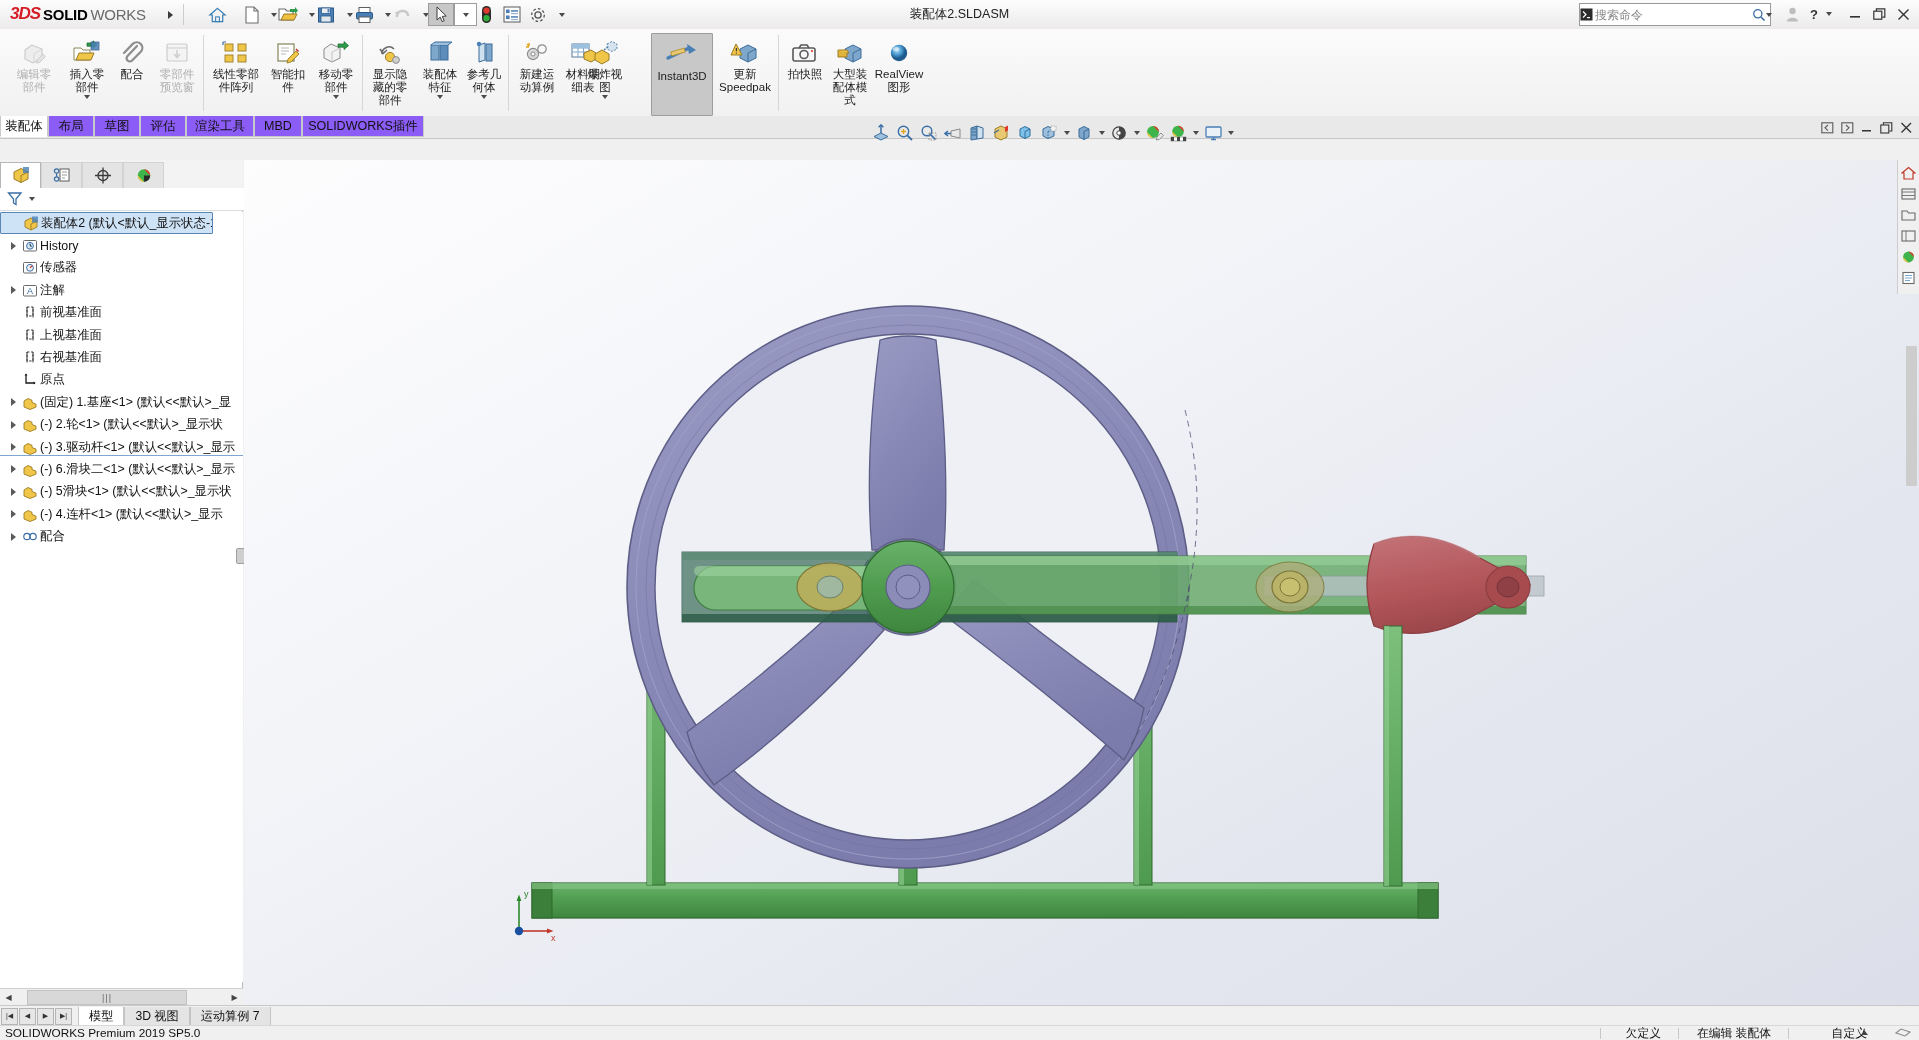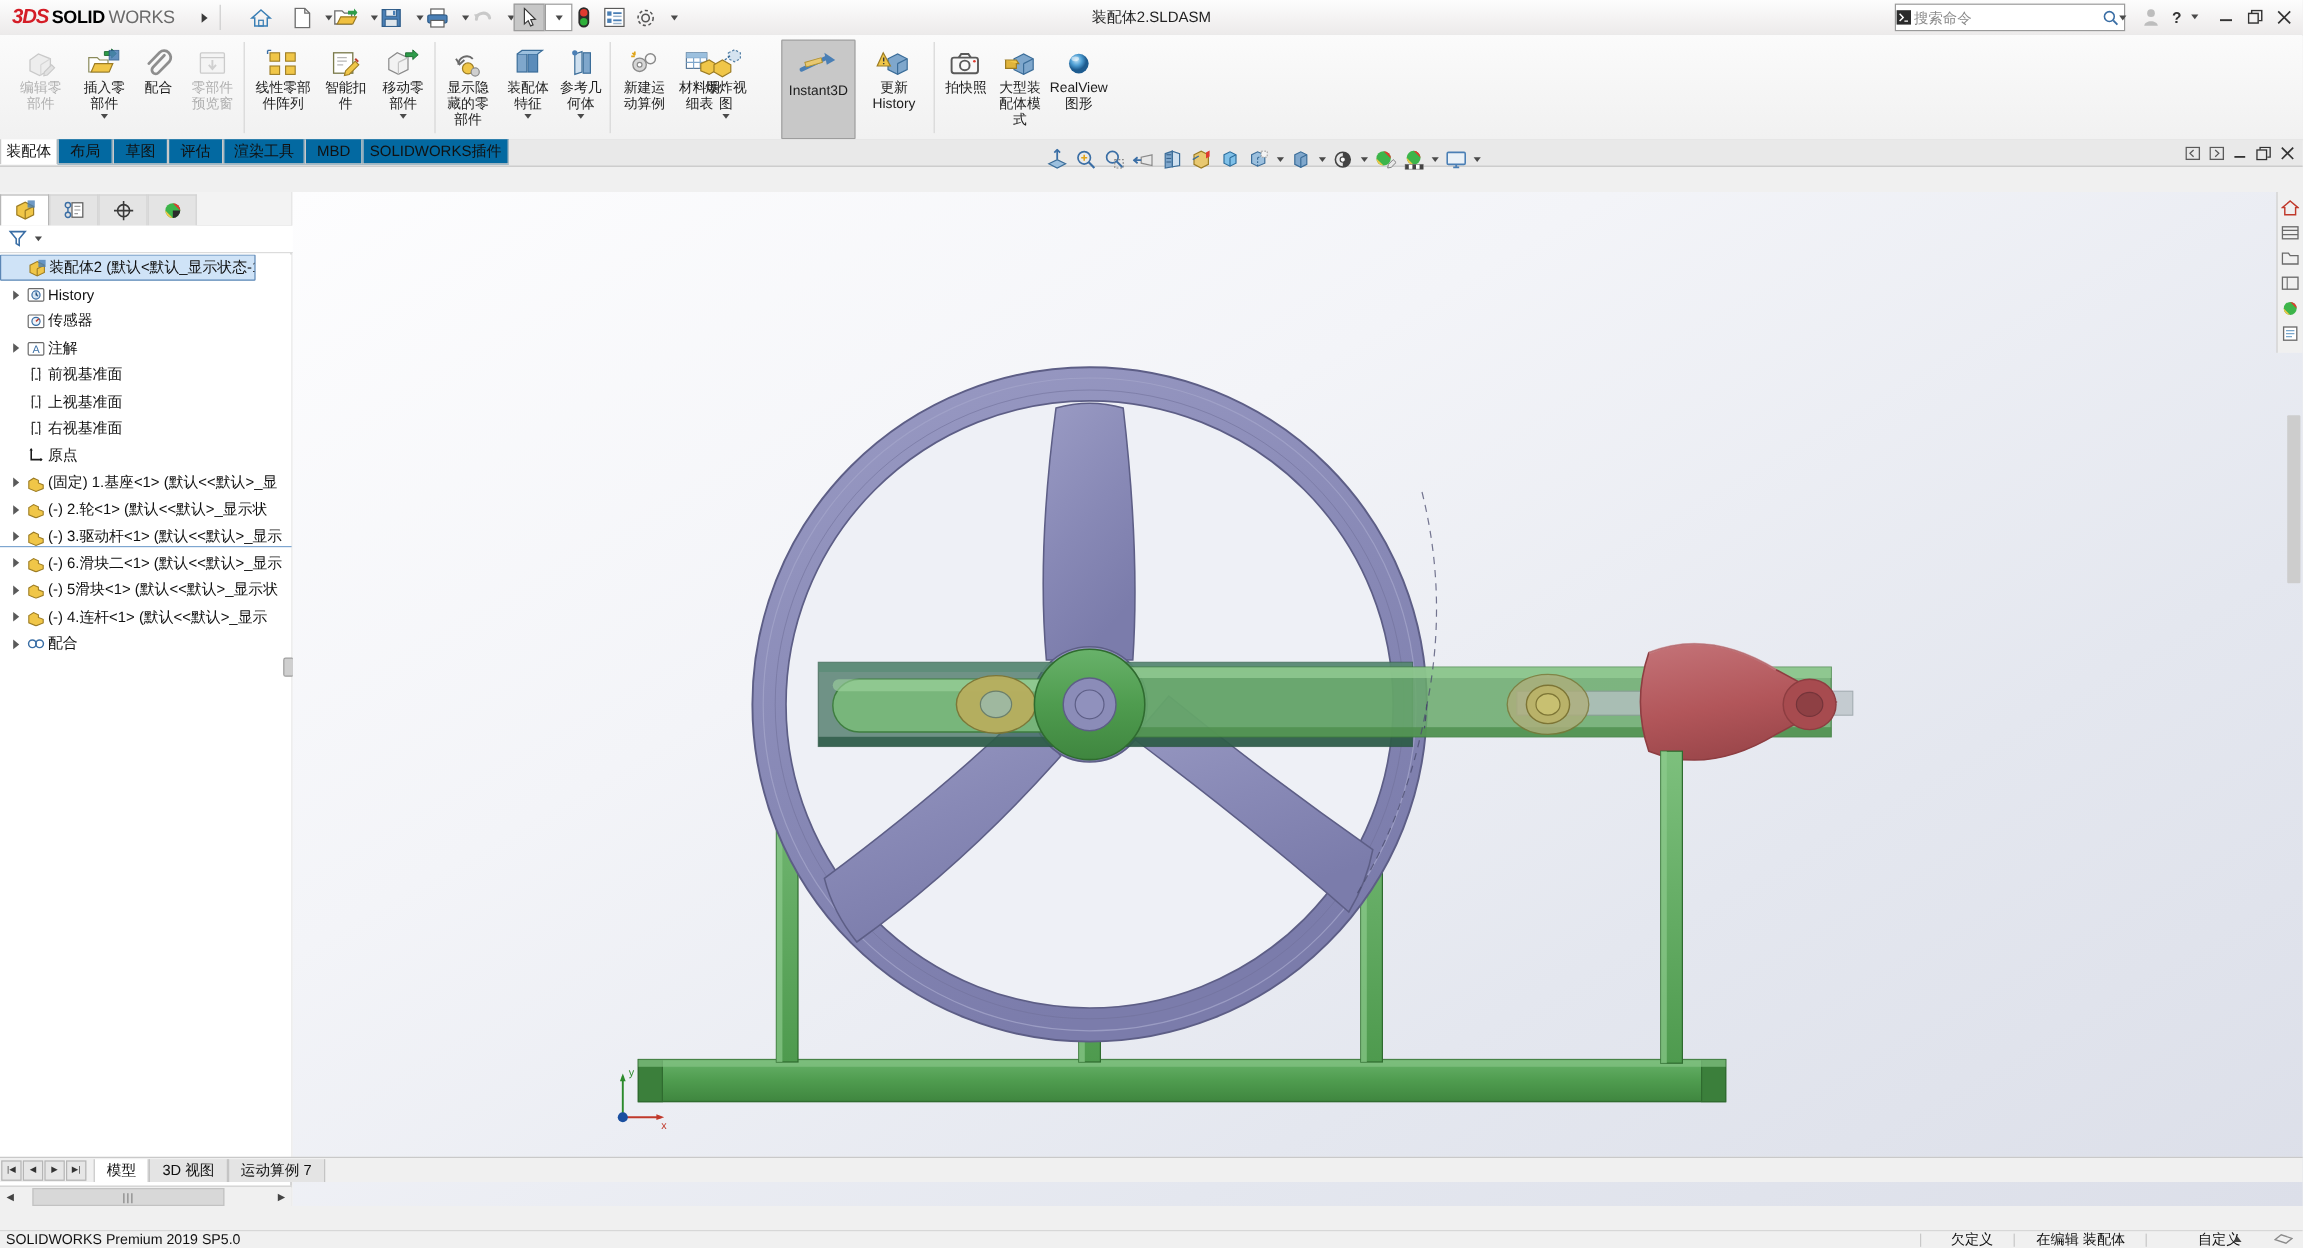--- a/index.html
+++ b/index.html
@@ -50,21 +50,21 @@
   .rsep{position:absolute;top:6px;width:1px;height:76px;background:#d6d6d6;}
   .cmd .mini-caret{margin-top:1px;}
   .mini-caret::after{content:"";display:block;border-left:3.5px solid transparent;
     border-right:3.5px solid transparent;border-top:4px solid #4a4a4a;}
 
   
   .tabstrip{position:absolute;left:0;top:116px;width:1919px;height:22px;
     background:#e9e9e9;border-bottom:1px solid #c6c6c6;}
   .tab{position:absolute;top:0;height:21px;line-height:21px;padding:0 13px;font-size:12.5px;
     border-left:1px solid #c9c9c9;border-right:1px solid #c9c9c9;border-bottom:1px solid #c6c6c6;
-    background:#0369a1;color:#111;cursor:default;box-sizing:border-box;}
+    background:#8b5cf6;color:#111;cursor:default;box-sizing:border-box;}
   .tab.sel{background:#ffffff;border-bottom:1px solid #ffffff;font-weight:normal;}
 
   
   .headsup{position:absolute;left:870px;top:120px;height:26px;display:flex;align-items:center;gap:2px;}
   .hu{width:22px;height:24px;display:flex;align-items:center;justify-content:center;cursor:default;}
   .hucaret{width:9px;height:24px;display:flex;align-items:center;justify-content:center;}
   .hucaret::after{content:"";border-left:3.5px solid transparent;border-right:3.5px solid transparent;
     border-top:4px solid #4a4a4a;}
   .winbtns{position:absolute;right:6px;top:122px;display:flex;align-items:center;gap:7px;}
   .winbtns span{font-size:12px;color:#333;cursor:default;}
@@ -110,21 +110,21 @@
   .triad{position:absolute;left:265px;bottom:65px;width:50px;height:55px;}
   .vscroll{position:absolute;right:0;top:186px;width:13px;height:140px;}
   .vscroll i{display:block;width:11px;height:140px;background:#cdcdcd;border-radius:1px;}
 
   
   .rbar{position:absolute;right:0;top:160px;width:21px;height:130px;background:#f0f0f0;
     border-left:1px solid #cdcdcd;display:flex;flex-direction:column;align-items:center;padding-top:4px;gap:4px;}
   .rbar div{width:17px;height:17px;display:flex;align-items:center;justify-content:center;cursor:default;}
 
   
-  .bottabs{position:absolute;left:0;top:964px;width:1919px;height:20px;background:#f0f0f0;
+  .bottabs{position:absolute;left:0;top:1005px;width:1919px;height:20px;background:#f0f0f0;
     border-top:1px solid #c9c9c9;display:flex;align-items:center;}
   .navbtn{width:17px;height:17px;margin-left:1px;border:1px solid #b5b5b5;background:#e6e6e6;
     display:flex;align-items:center;justify-content:center;font-size:7px;color:#333;box-sizing:border-box;cursor:default;}
   .btab{height:19px;line-height:19px;padding:0 10px;font-size:12.2px;background:#e4e4e4;
     border-left:1px solid #c4c4c4;border-right:1px solid #c4c4c4;color:#111;cursor:default;box-sizing:border-box;}
   .btab.sel{background:#fff;}
   .statusbar{position:absolute;left:0;top:1025px;width:1919px;height:15px;background:#f0f0f0;
     border-top:1px solid #d7d7d7;font-size:11.8px;color:#111;}
   .statusbar .l{position:absolute;left:5px;top:0;line-height:15px;}
   .st-item{position:absolute;top:0;line-height:15px;}
@@ -471,21 +471,21 @@
     <div class="cmd" style="left:716px;width:58px;">
       <div class="ico">
         <svg width="30" height="26" viewBox="0 0 30 26">
             <path d="M10 9 l8 -4 l8 4 l0 9 l-8 4 l-8 -4 z" fill="#7fa7cc" stroke="#3b6d99" stroke-width="1"></path>
             <path d="M18 13 l8 -4 M18 13 v9" stroke="#3b6d99" stroke-width="1"></path>
             <path d="M6 4 L12 15 H1 Z" fill="#f0c648" stroke="#9c7c24" stroke-width="1"></path>
             <path d="M6.4 8 v3.2 M6.4 12.6 v1" stroke="#3a3a3a" stroke-width="1.2"></path>
           </svg>
       </div>
       <div class="lbl">更新
-History</div>
+Speedpak</div>
     </div>
 
     <div class="rsep" style="left:778px;"></div>
 
     <div class="cmd" style="left:783px;width:44px;">
       <div class="ico">
         <svg width="28" height="24" viewBox="0 0 28 24">
             <rect x="2" y="6" width="22" height="13" rx="2" fill="none" stroke="#5a5a5a" stroke-width="1.6"></rect>
             <path d="M8 6 l2 -3 h6 l2 3" fill="none" stroke="#5a5a5a" stroke-width="1.6"></path>
             <circle cx="13" cy="12.5" r="4" fill="none" stroke="#5a5a5a" stroke-width="1.6"></circle>

